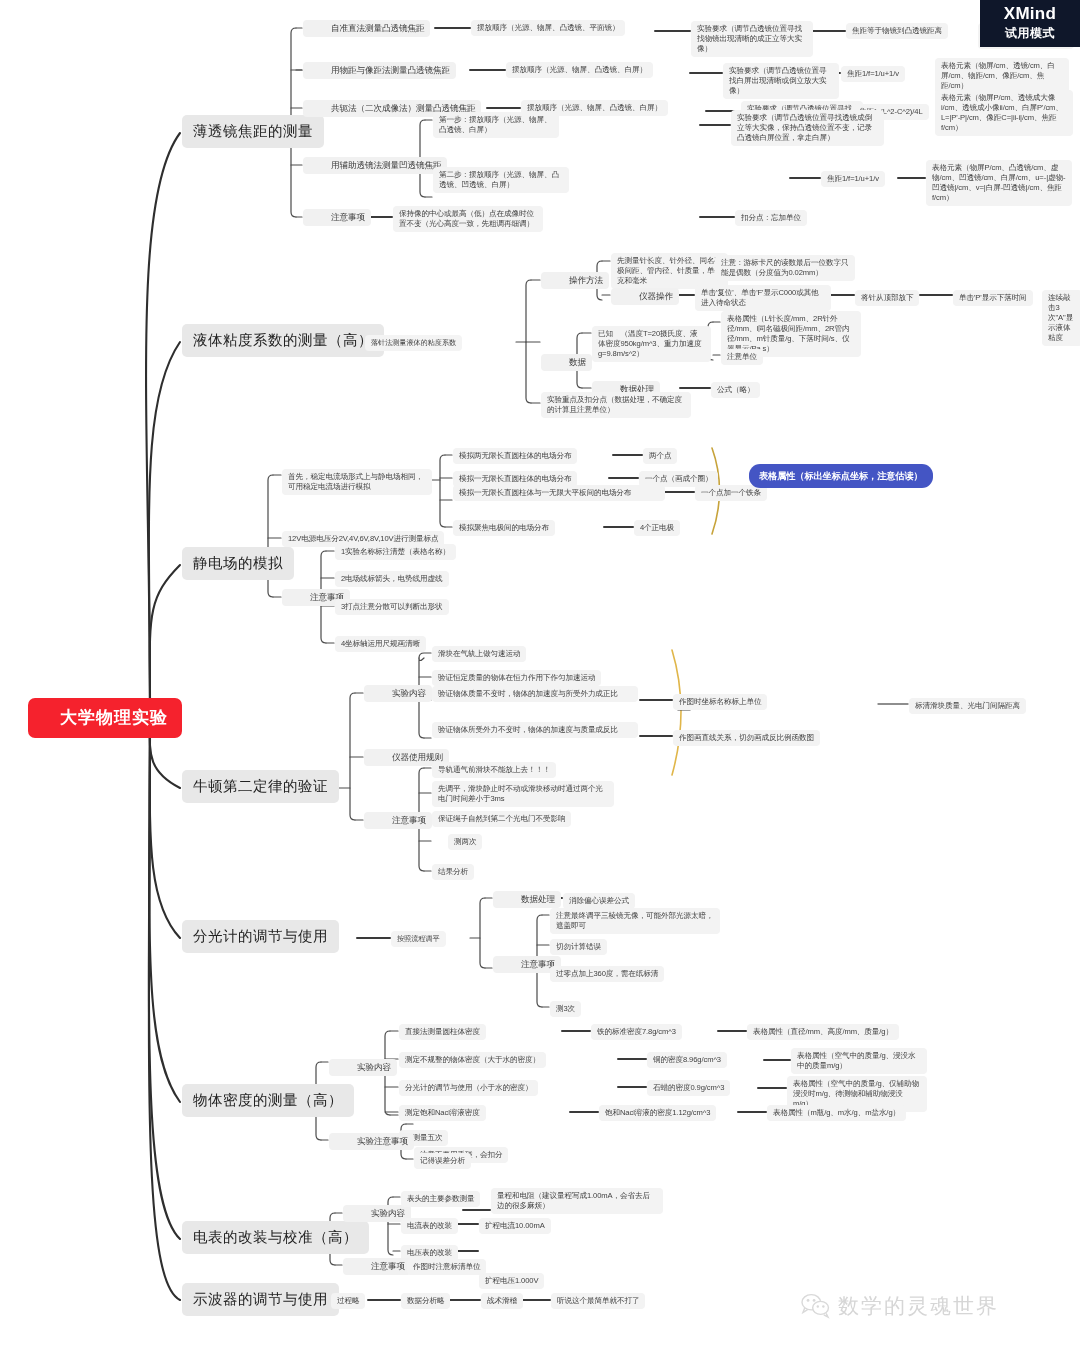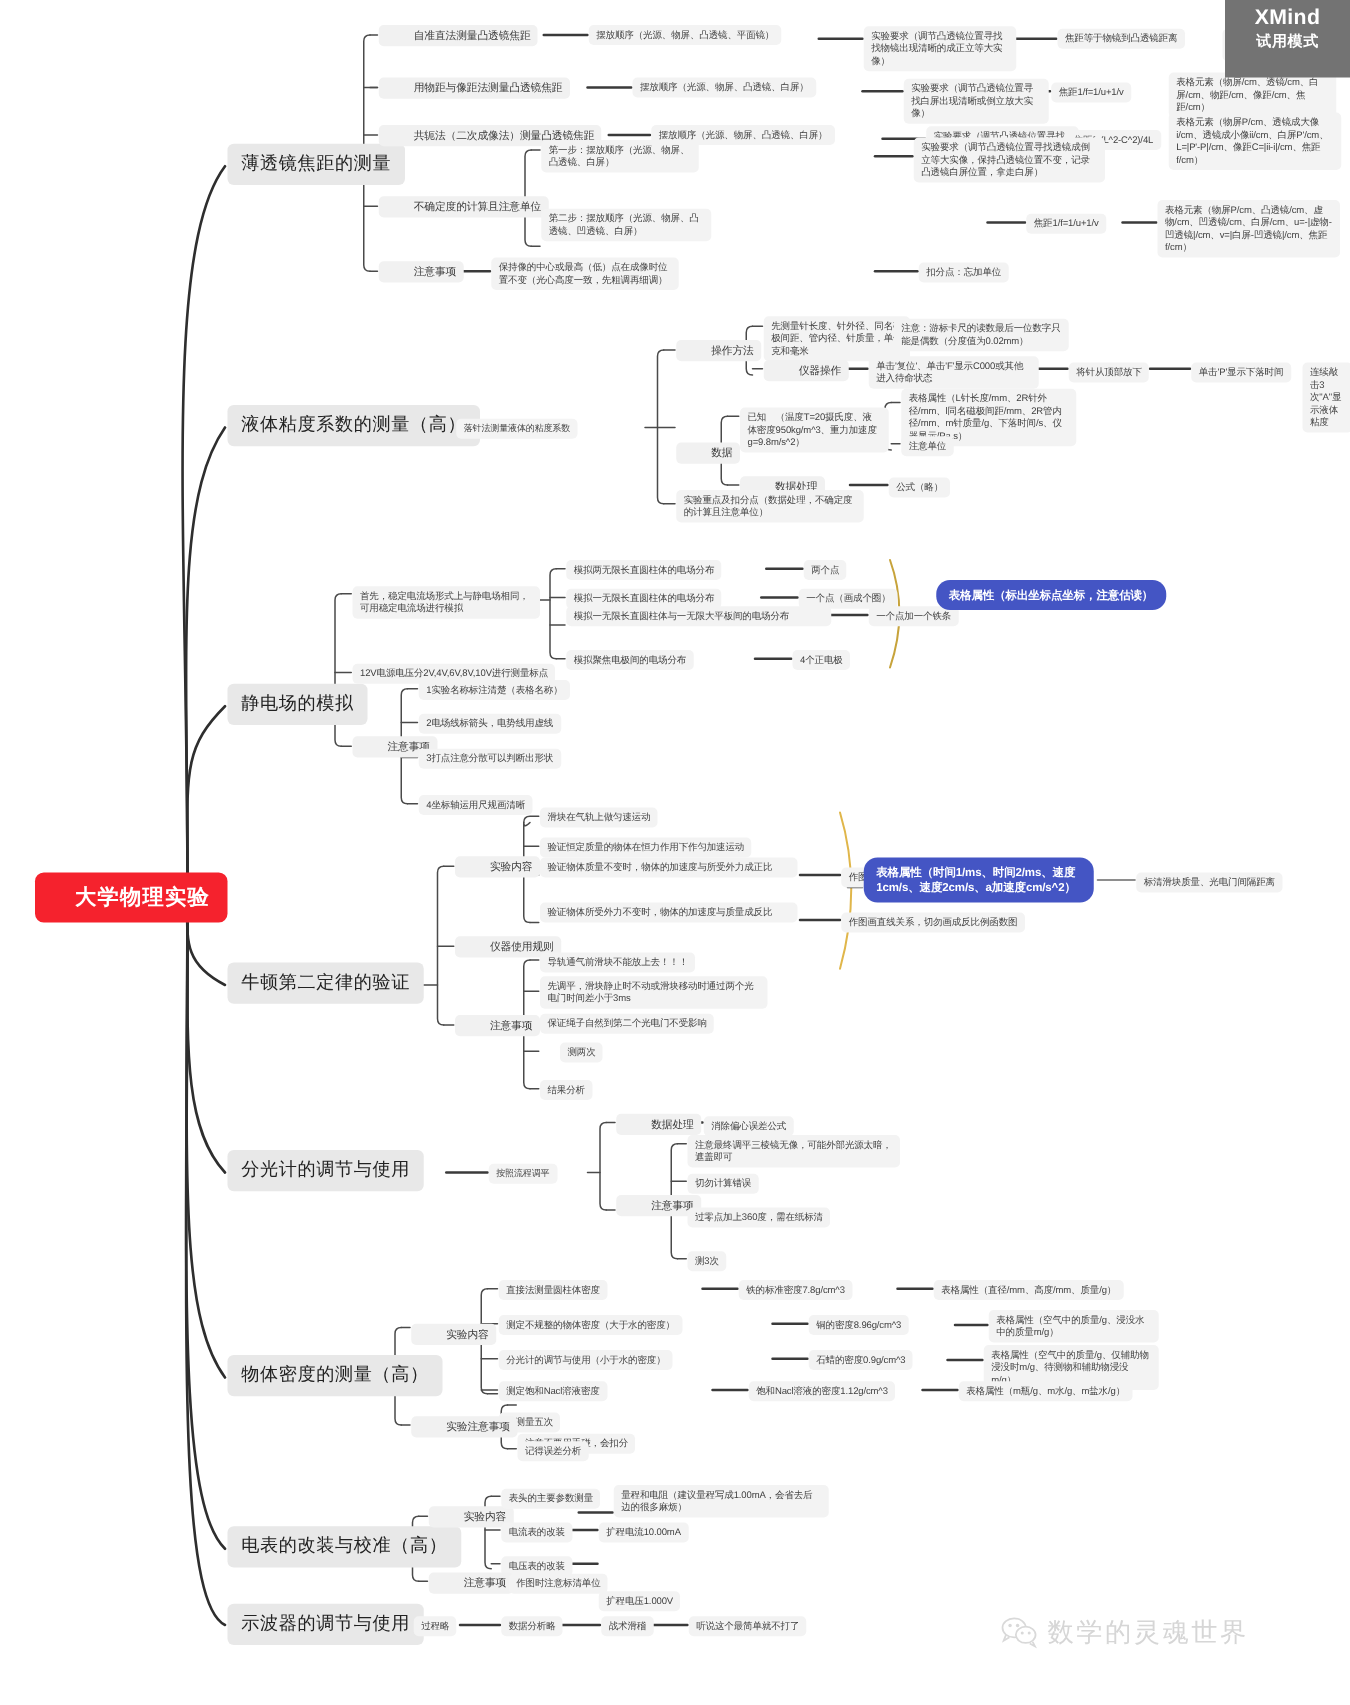--- a/index.html
+++ b/index.html
@@ -58,22 +58,22 @@
     font-weight: bold;
     font-size: 9.2px;
     border-radius: 11px;
     padding: 6px 10px;
   }
 
   
   .xmind-badge {
     position: absolute;
     right: 0; top: 0;
-    width: 100px; height: 62px;
-    background: #737373;
+    width: 100px; height: 47px;
+    background: #0f172a;
     color: #ffffff;
     text-align: center;
     padding-top: 4px;
   }
   .xmind-badge .xm-title {
     font-size: 17px; font-weight: bold; letter-spacing: 0.3px;
   }
   .xmind-badge .xm-sub {
     font-size: 12px; font-weight: bold; margin-top: 1px; letter-spacing: 0.5px;
   }
@@ -318,21 +318,21 @@
   <div class="node leaf" style="left:723px; top:63px; width:116px;">实验要求（调节凸透镜位置寻找白屏出现清晰或倒立放大实像）</div>
   <div class="node leaf" style="left:841px; top:66px;">焦距1/f=1/u+1/v</div>
   <div class="node leaf" style="left:935px; top:58px; width:134px;">表格元素（物屏/cm、透镜/cm、白屏/cm、物距/cm、像距/cm、焦距/cm）</div>
 
   <div class="node sub" style="left:303px; top:100px;">共轭法（二次成像法）测量凸透镜焦距</div>
   <div class="node leaf" style="left:521px; top:100px;">摆放顺序（光源、物屏、凸透镜、白屏）</div>
   <div class="node leaf" style="left:741px; top:101px; width:122px;">实验要求（调节凸透镜位置寻找透镜在两个位置分别成一大一小的倒立实像）</div>
   <div class="node leaf" style="left:853px; top:104px;">焦距f=(L^2-C^2)/4L</div>
   <div class="node leaf" style="left:935px; top:90px; width:138px;">表格元素（物屏P/cm、透镜成大像i/cm、透镜成小像ii/cm、白屏P'/cm、L=|P'-P|/cm、像距C=|ii-i|/cm、焦距f/cm）</div>
 
-  <div class="node sub" style="left:303px; top:157px;">不确定度的计算且注意单位</div>
+  <div class="node sub" style="left:303px; top:157px;">用辅助透镜法测量凹透镜焦距</div>
   <div class="node leaf" style="left:433px; top:112px; width:126px;">第一步：摆放顺序（光源、物屏、凸透镜、白屏）</div>
   <div class="node leaf" style="left:731px; top:110px; width:153px;">实验要求（调节凸透镜位置寻找透镜成倒立等大实像，保持凸透镜位置不变，记录凸透镜白屏位置，拿走白屏）</div>
   <div class="node leaf" style="left:433px; top:167px; width:136px;">第二步：摆放顺序（光源、物屏、凸透镜、凹透镜、白屏）</div>
   <div class="node leaf" style="left:821px; top:171px;">焦距1/f=1/u+1/v</div>
   <div class="node leaf" style="left:926px; top:160px; width:146px;">表格元素（物屏P/cm、凸透镜/cm、虚物/cm、凹透镜/cm、白屏/cm、u=-|虚物-凹透镜|/cm、v=|白屏-凹透镜|/cm、焦距f/cm）</div>
 
   <div class="node sub" style="left:303px; top:209px;">注意事项</div>
   <div class="node leaf" style="left:393px; top:206px; width:150px;">保持像的中心或最高（低）点在成像时位置不变（光心高度一致，先粗调再细调）</div>
   <div class="node leaf" style="left:735px; top:210px;">扣分点：忘加单位</div>
 
@@ -375,21 +375,20 @@
   <div class="node sub" style="left:364px; top:685px;">实验内容</div>
   <div class="node leaf" style="left:432px; top:646px;">滑块在气轨上做匀速运动</div>
   <div class="node leaf" style="left:432px; top:670px;">验证恒定质量的物体在恒力作用下作匀加速运动</div>
   <div class="node leaf" style="left:432px; top:686px; width:206px;">验证物体质量不变时，物体的加速度与所受外力成正比</div>
   <div class="node leaf" style="left:673px; top:694px;">作图时坐标名称标上单位</div>
   <div class="node leaf" style="left:432px; top:722px; width:206px;">验证物体所受外力不变时，物体的加速度与质量成反比</div>
   <div class="node leaf" style="left:673px; top:730px;">作图画直线关系，切勿画成反比例函数图</div>
 
   <div class="node sub" style="left:364px; top:749px;">仪器使用规则</div>
 
-  <div class="node highlight" style="left:691px; top:686px; width:184px;">表格属性（时间1/ms、时间2/ms、速度1cm/s、速度2cm/s、a加速度cm/s^2）</div>
   <div class="node leaf" style="left:909px; top:698px;">标清滑块质量、光电门间隔距离</div>
 
   <div class="node sub" style="left:364px; top:812px;">注意事项</div>
   <div class="node leaf" style="left:432px; top:762px;">导轨通气前滑块不能放上去！！！</div>
   <div class="node leaf" style="left:432px; top:781px; width:182px;">先调平，滑块静止时不动或滑块移动时通过两个光电门时间差小于3ms</div>
   <div class="node leaf" style="left:432px; top:811px;">保证绳子自然到第二个光电门不受影响</div>
   <div class="node leaf" style="left:448px; top:834px;">测两次</div>
   <div class="node leaf" style="left:432px; top:864px;">结果分析</div>
 
   <div class="node tiny" style="left:391px; top:931px;">按照流程调平</div>

